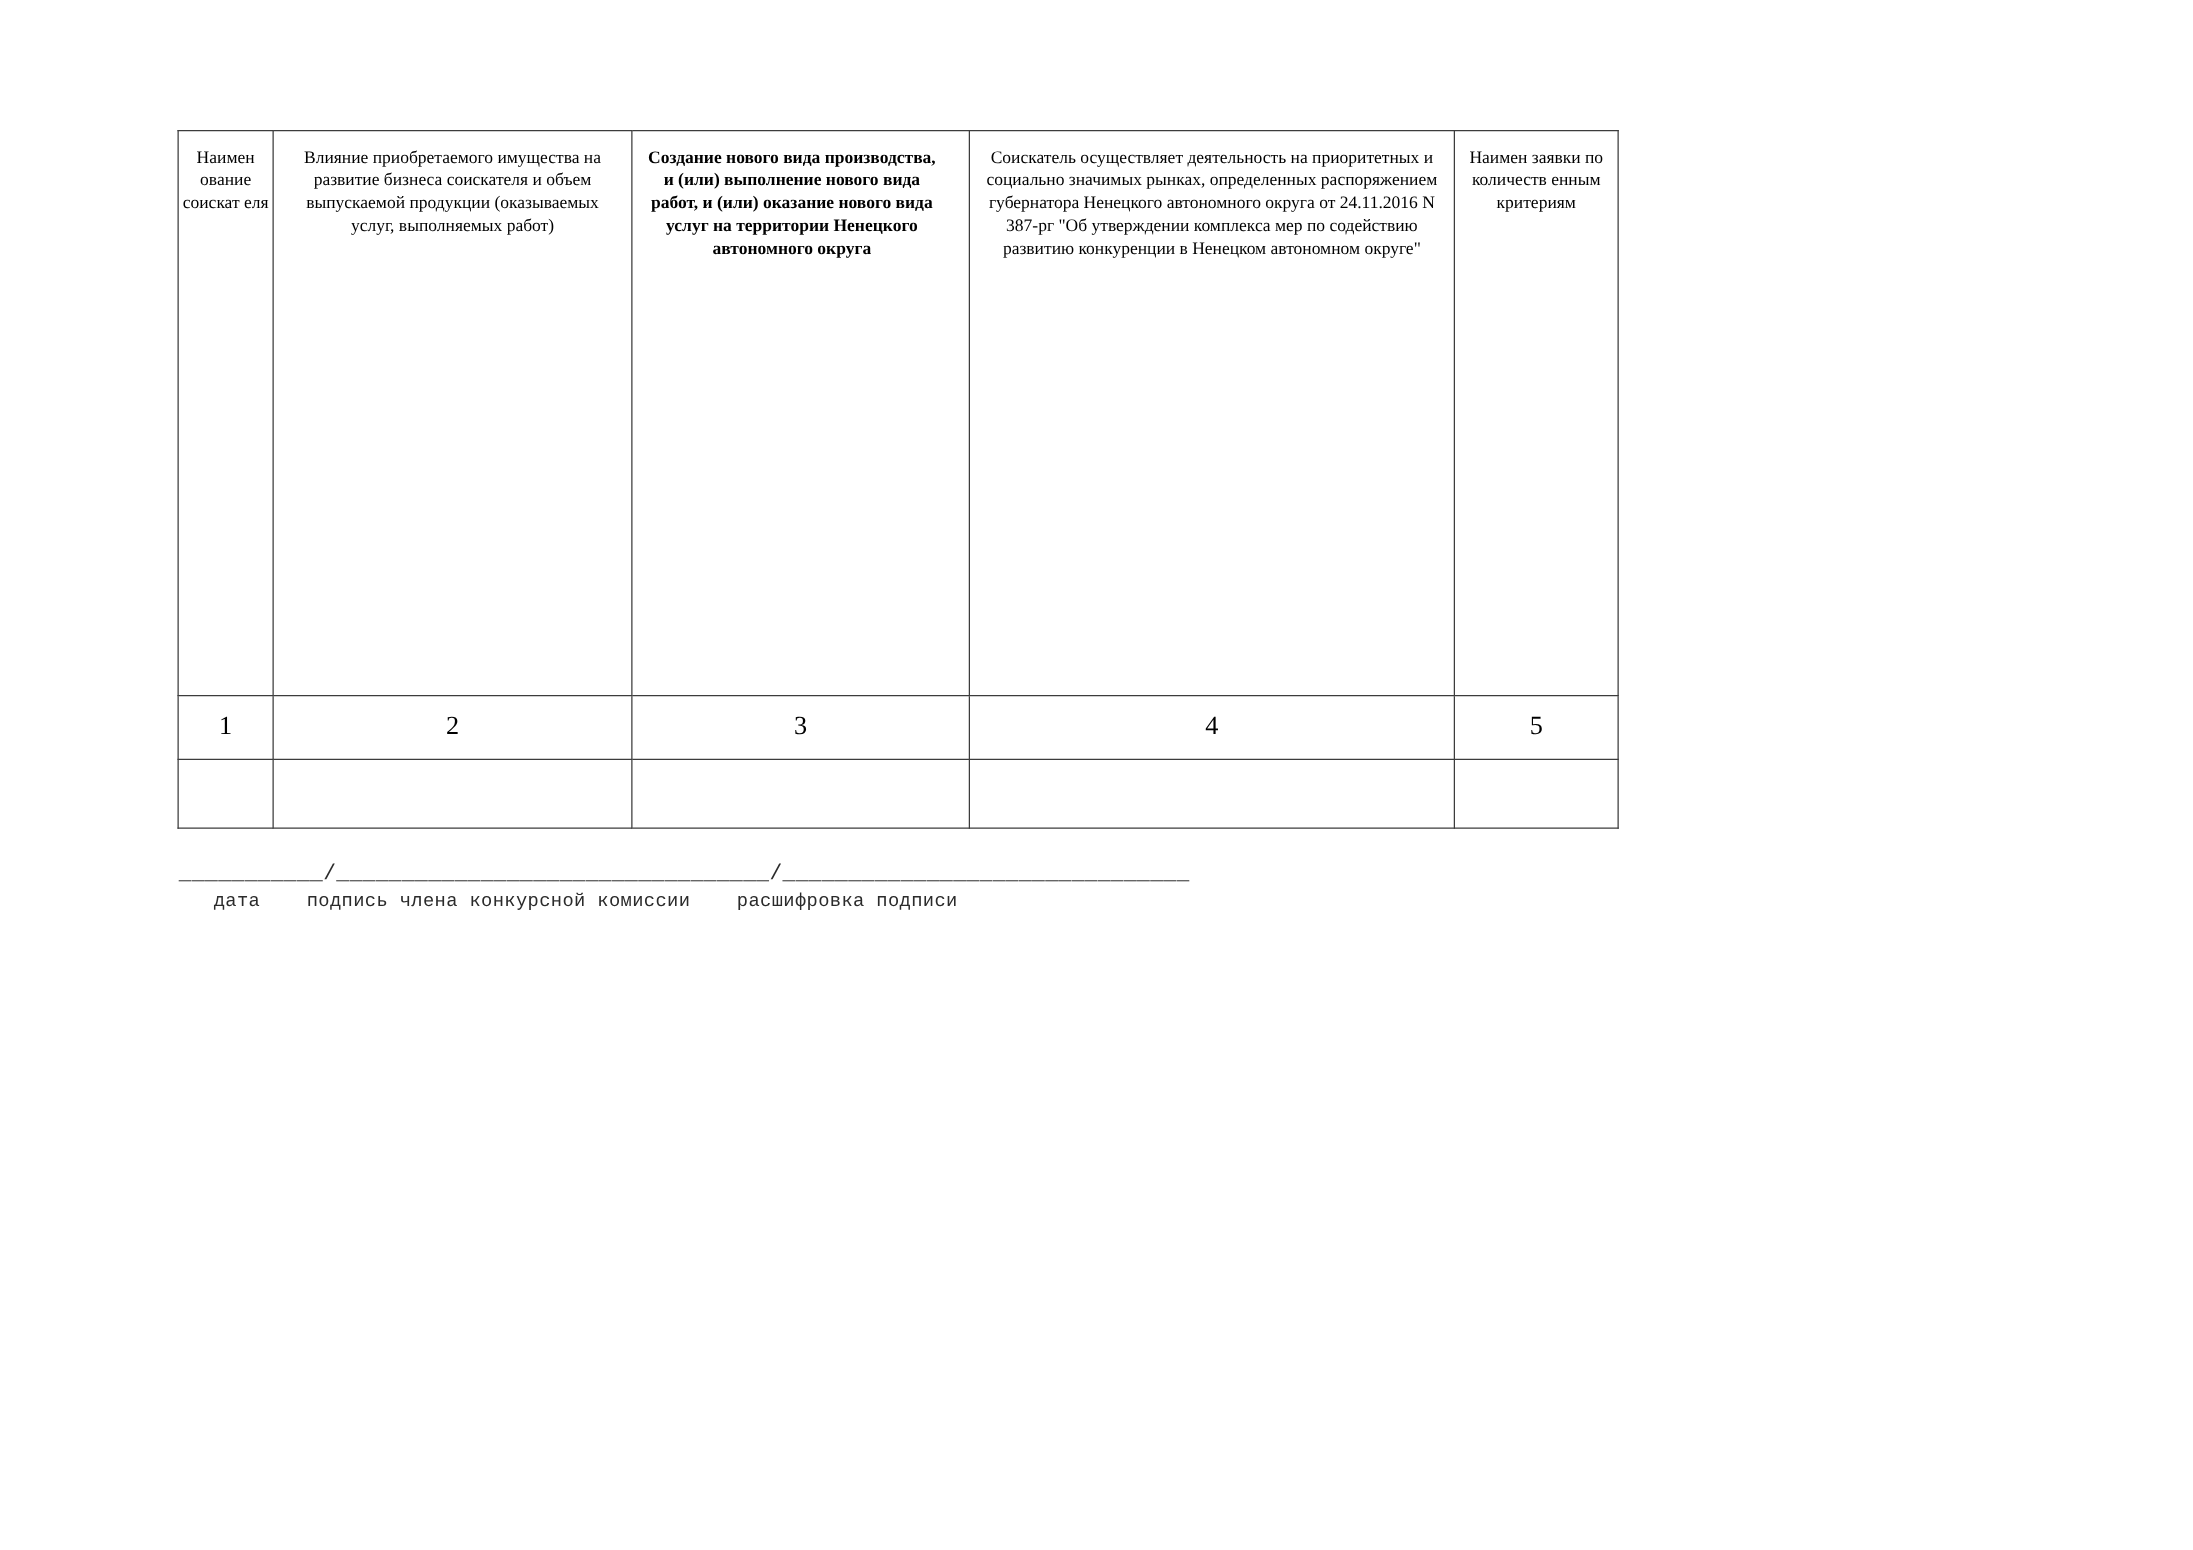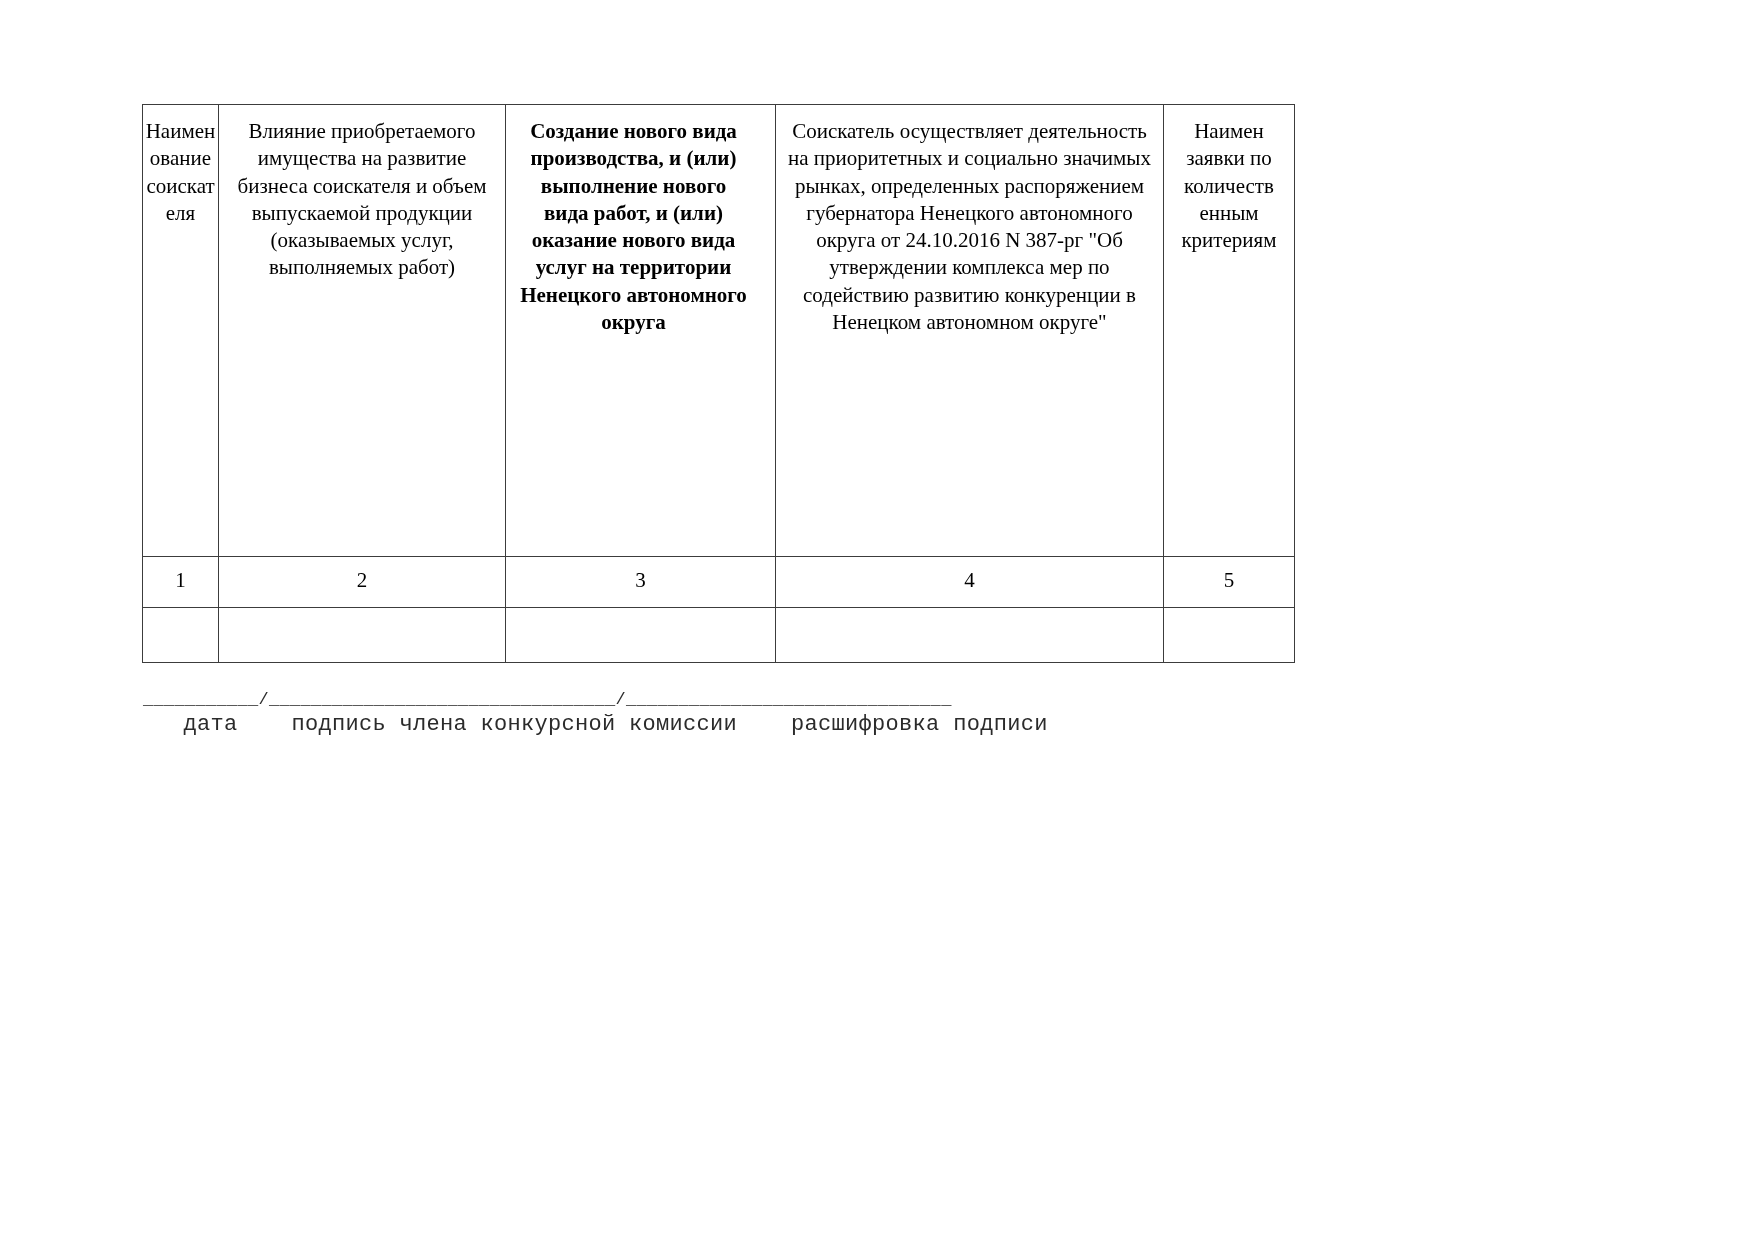--- a/index.html
+++ b/index.html
@@ -33,21 +33,21 @@
     width: 1152px;
     border-collapse: collapse;
     table-layout: fixed;
   }
   .criteria-table td,
   .criteria-table th {
     border: 1.4px solid #3c3c3c;
     padding: 6px 6px 8px 6px;
     vertical-align: top;
     font-weight: normal;
-    font-size: 21px;
+    font-size: 14px;
     line-height: 1.30;
     text-align: center;
     color: #000;
   }
 
   .col-1 { width: 76px; }
   .col-2 { width: 287px; }
   .col-3 { width: 270px; }
   .col-4 { width: 388px; }
   .col-5 { width: 131px; }
@@ -90,21 +90,21 @@
   .sig-lines {
     white-space: nowrap;
     line-height: 1.0;
     font-size: 17px;
     color: #2b2b2b;
   }
   .sig-labels {
     white-space: pre;
     margin-top: 6px;
     line-height: 1.0;
-    font-size: 22px;
+    font-size: 15px;
     color: #2b2b2b;
   }
 </style>
 </head>
 <body>
 
 <div class="page">
 
   <table class="criteria-table">
     <colgroup>
@@ -112,21 +112,21 @@
       <col class="col-2">
       <col class="col-3">
       <col class="col-4">
       <col class="col-5">
     </colgroup>
     <tbody>
       <tr class="head-row">
         <td class="col-1">Наимен ование соискат еля</td>
         <td class="col-2">Влияние приобретаемого имущества на развитие бизнеса соискателя и объем выпускаемой продукции (оказываемых услуг, выполняемых работ)</td>
         <td class="col-3">Создание нового вида производства, и (или) выполнение нового вида работ, и (или) оказание нового вида услуг на территории Ненецкого автономного округа</td>
-        <td class="col-4">Соискатель осуществляет деятельность на приоритетных и социально значимых рынках, определенных распоряжением губернатора Ненецкого автономного округа от 24.10.2016 N 387-рг "Об утверждении комплекса мер по содействию развитию конкуренции в Ненецком автономном округе"</td>
+        <td class="col-4">Соискатель осуществляет деятельность на приоритетных и социально значимых рынках, определенных распоряжением губернатора Ненецкого автономного округа от 24.11.2016 N 387-рг "Об утверждении комплекса мер по содействию развитию конкуренции в Ненецком автономном округе"</td>
         <td class="col-5">Наимен заявки по количеств енным критериям</td>
       </tr>
       <tr class="num-row">
         <td class="col-1">1</td>
         <td class="col-2">2</td>
         <td class="col-3">3</td>
         <td class="col-4">4</td>
         <td class="col-5">5</td>
       </tr>
       <tr class="empty-row">

